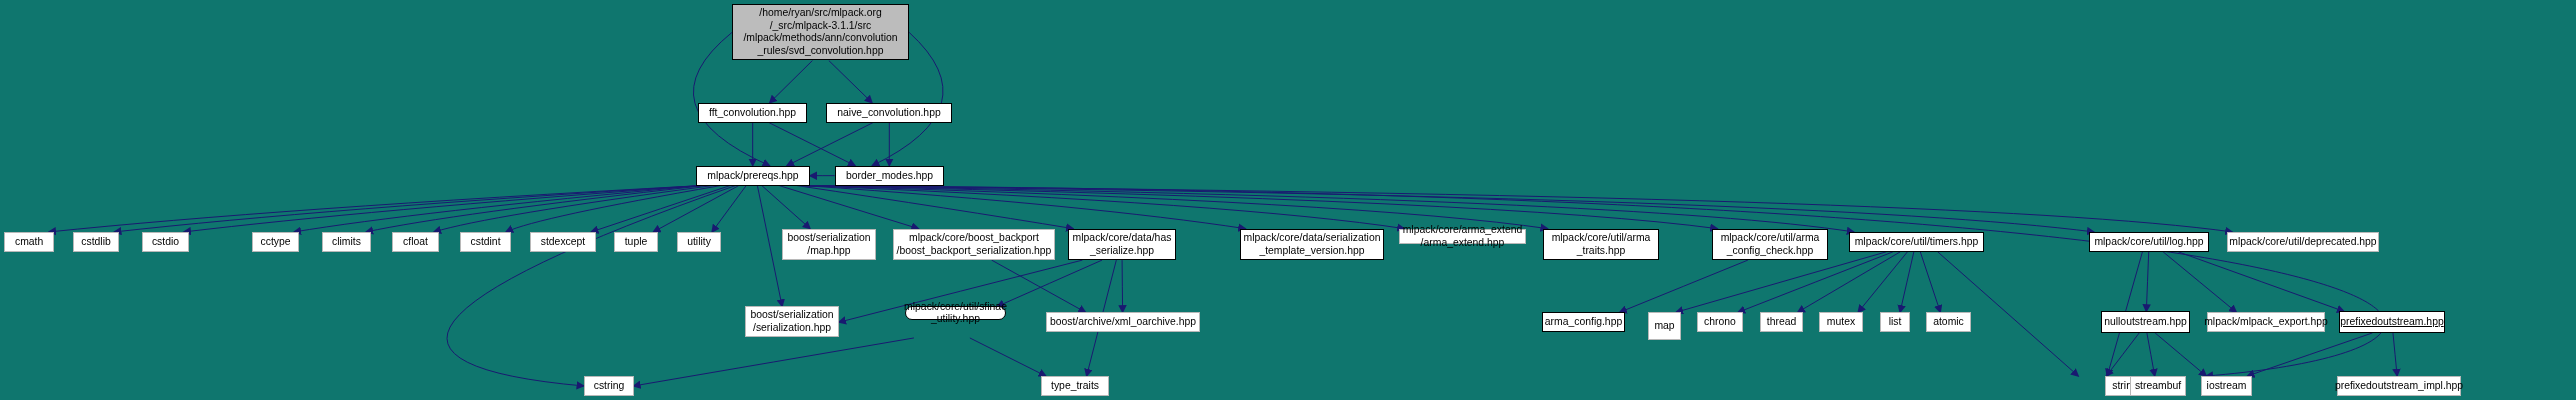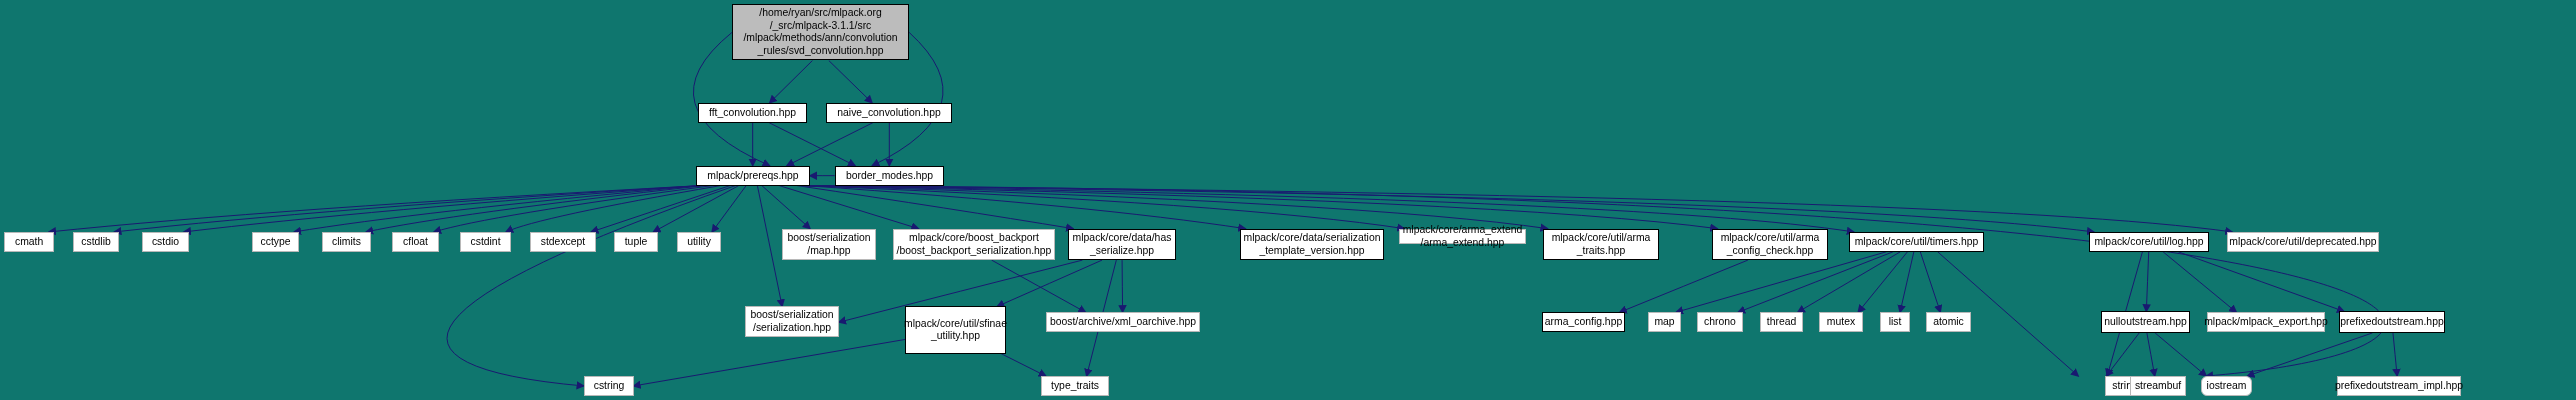--- a/index.html
+++ b/index.html
@@ -182,31 +182,31 @@
       <div class="node dark" style="left: 2089px; top: 232px; width: 120px; height: 20px;">
         <div>mlpack/core/util/log.hpp</div>
       </div>
       <div class="node light" style="left: 2227px; top: 232px; width: 152px; height: 20px;">
         <div>mlpack/core/util/deprecated.hpp</div>
       </div>
       <div class="node light" style="left: 745px; top: 306px; width: 94px; height: 31px;">
         <div>boost/serialization</div>
         <div>/serialization.hpp</div>
       </div>
-      <div class="node dark" style="left: 905px; top: 306px; width: 101px; height: 48px;">
+      <div class="node dark" style="left: 905px; top: 306px; width: 101px; height: 14px; border-radius: 9px;">
         <div>mlpack/core/util/sfinae</div>
         <div>_utility.hpp</div>
       </div>
       <div class="node light" style="left: 1046px; top: 312px; width: 154px; height: 20px;">
         <div>boost/archive/xml_oarchive.hpp</div>
       </div>
       <div class="node dark" style="left: 1542px; top: 312px; width: 83px; height: 20px;">
         <div>arma_config.hpp</div>
       </div>
-      <div class="node light" style="left: 1648px; top: 312px; width: 33px; height: 20px;">
+      <div class="node light" style="left: 1648px; top: 312px; width: 33px; height: 28px;">
         <div>map</div>
       </div>
       <div class="node light" style="left: 1697px; top: 312px; width: 46px; height: 20px;">
         <div>chrono</div>
       </div>
       <div class="node light" style="left: 1760px; top: 312px; width: 43px; height: 20px;">
         <div>thread</div>
       </div>
       <div class="node light" style="left: 1819px; top: 312px; width: 44px; height: 20px;">
         <div>mutex</div>
@@ -216,36 +216,36 @@
       </div>
       <div class="node light" style="left: 1926px; top: 312px; width: 45px; height: 20px;">
         <div>atomic</div>
       </div>
       <div class="node dark" style="left: 2101px; top: 311px; width: 89px; height: 21.5px;">
         <div>nulloutstream.hpp</div>
       </div>
       <div class="node light" style="left: 2207px; top: 312px; width: 118px; height: 20px;">
         <div>mlpack/mlpack_export.hpp</div>
       </div>
-      <div class="node dark" style="left: 2339px; top: 311px; width: 106px; height: 21.5px;">
+      <div class="node dark" style="left: 2339px; top: 311px; width: 106px; height: 21.5px; text-decoration: underline;">
         <div>prefixedoutstream.hpp</div>
       </div>
       <div class="node light" style="left: 584px; top: 376px; width: 50px; height: 20px;">
         <div>cstring</div>
       </div>
       <div class="node light" style="left: 1041px; top: 376px; width: 68px; height: 20px;">
         <div>type_traits</div>
       </div>
       <div class="node light" style="left: 2073px; top: 376px; width: 40px; height: 20px; margin-left: 32px;">
         <div>string</div>
       </div>
       <div class="node light" style="left: 2130px; top: 376px; width: 56px; height: 20px;">
         <div>streambuf</div>
       </div>
-      <div class="node light" style="left: 2201px; top: 376px; width: 51px; height: 20px; border-radius: 6px;">
+      <div class="node light" style="left: 2201px; top: 376px; width: 51px; height: 20px;">
         <div>iostream</div>
       </div>
       <div class="node light" style="left: 2337px; top: 376px; width: 124px; height: 20px;">
         <div>prefixedoutstream_impl.hpp</div>
       </div>
     </div>
 </div>
 
 
 </body></html>

